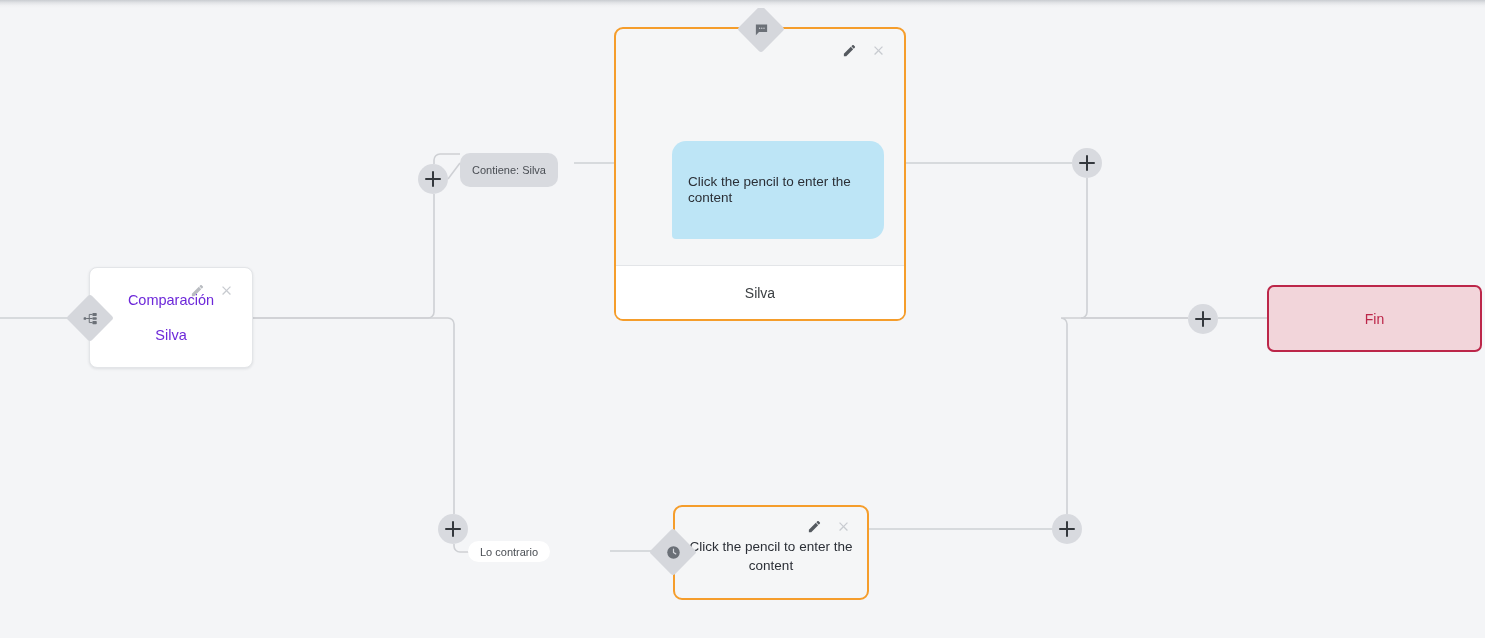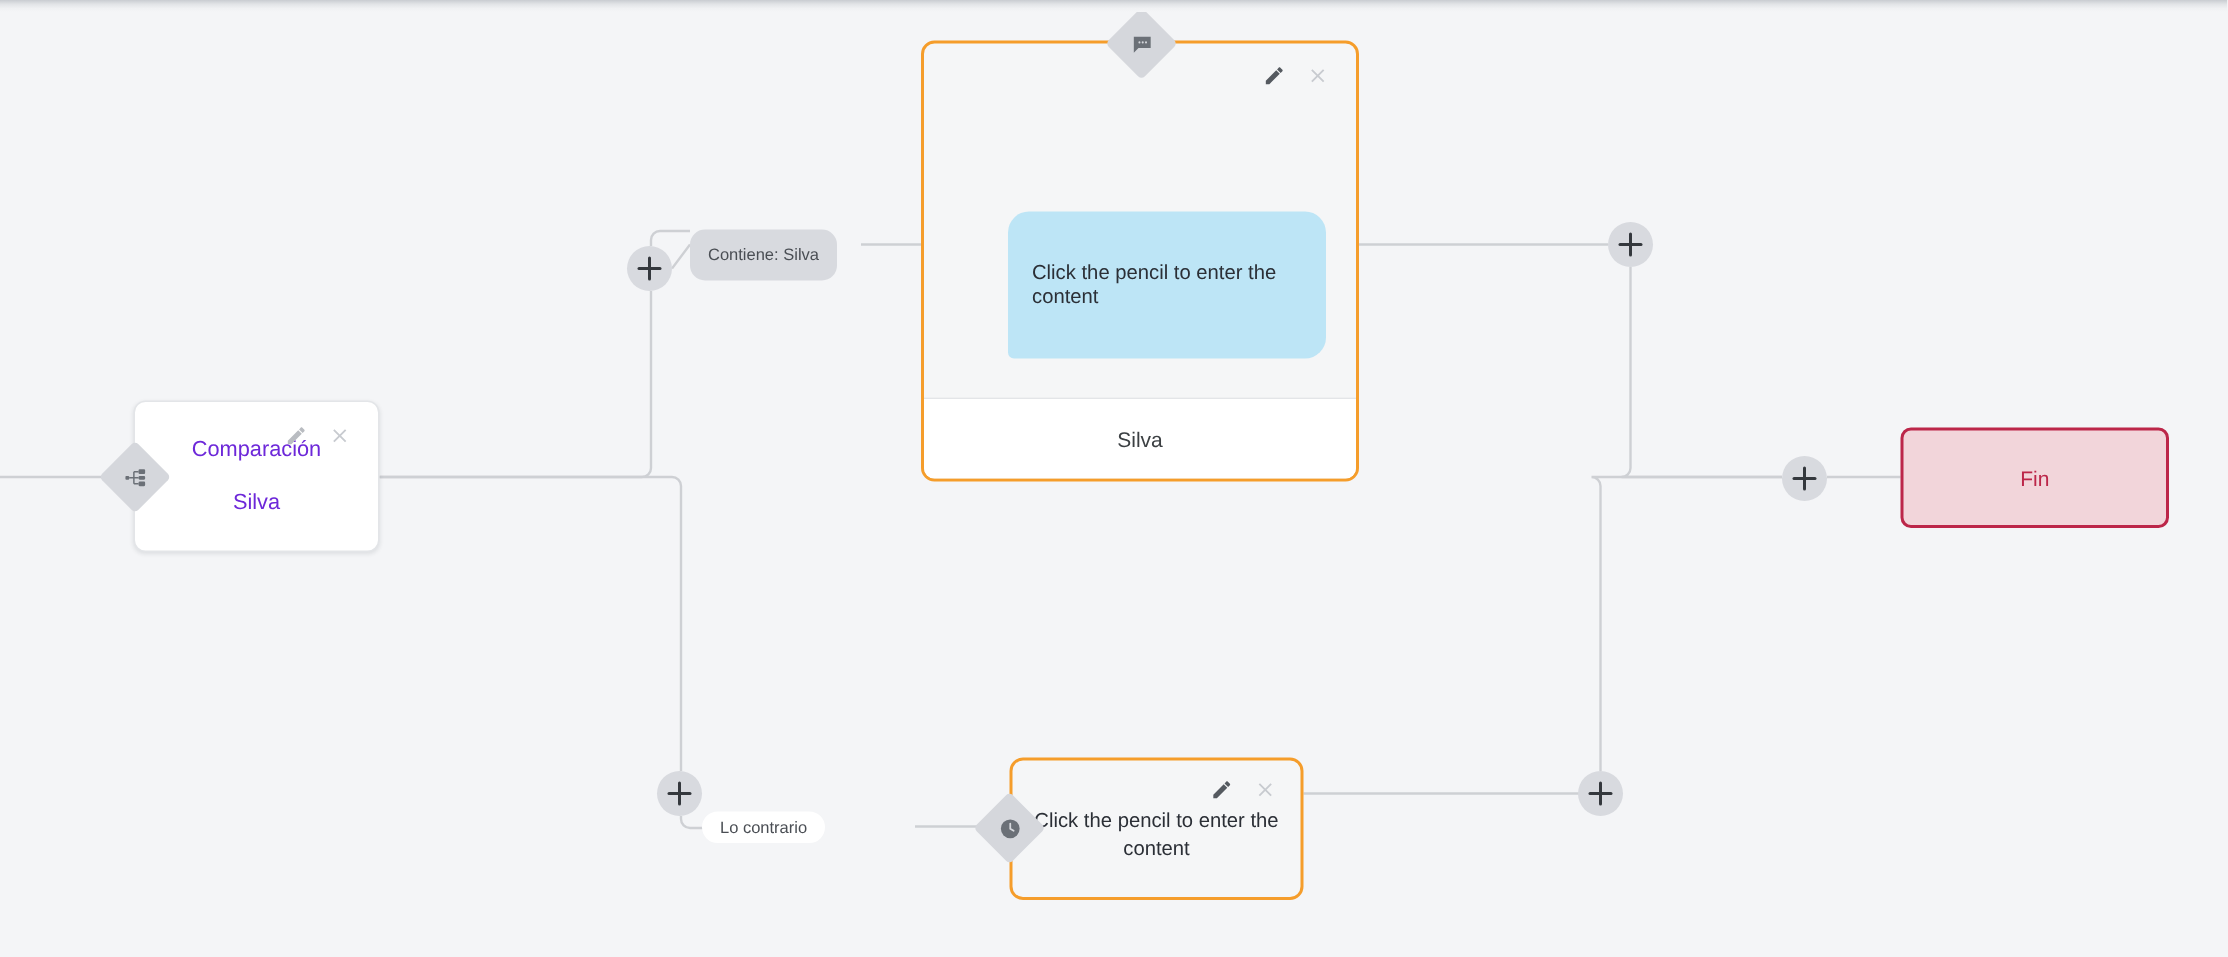--- a/index.html
+++ b/index.html
@@ -173,21 +173,21 @@
     color: #2b2f36;
     font-size: 13.5px;
     line-height: 19px;
     padding: 0 10px;
     box-sizing: border-box;
   }
 
   
   .end-card {
     left: 1267px; top: 285px;
-    width: 179px; height: 67px;
+    width: 215px; height: 67px;
     background: #f2d5da;
     border: 2px solid #bc2649;
     border-radius: 7px;
     display: flex;
     align-items: center;
     justify-content: center;
   }
   .end-card span {
     color: #bc2649;
     font-size: 14px;

